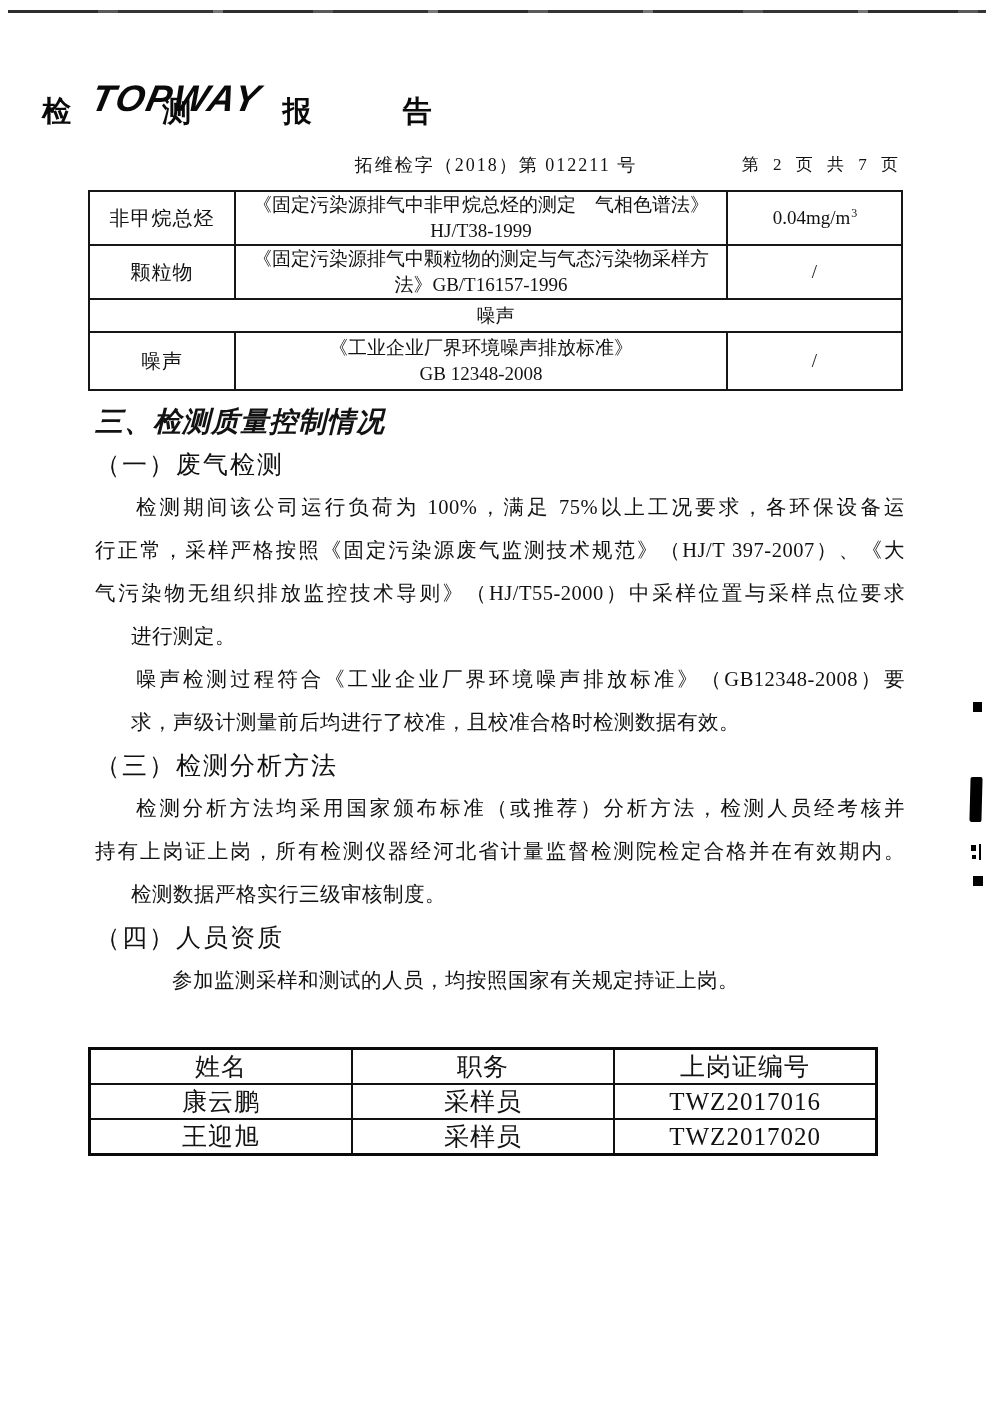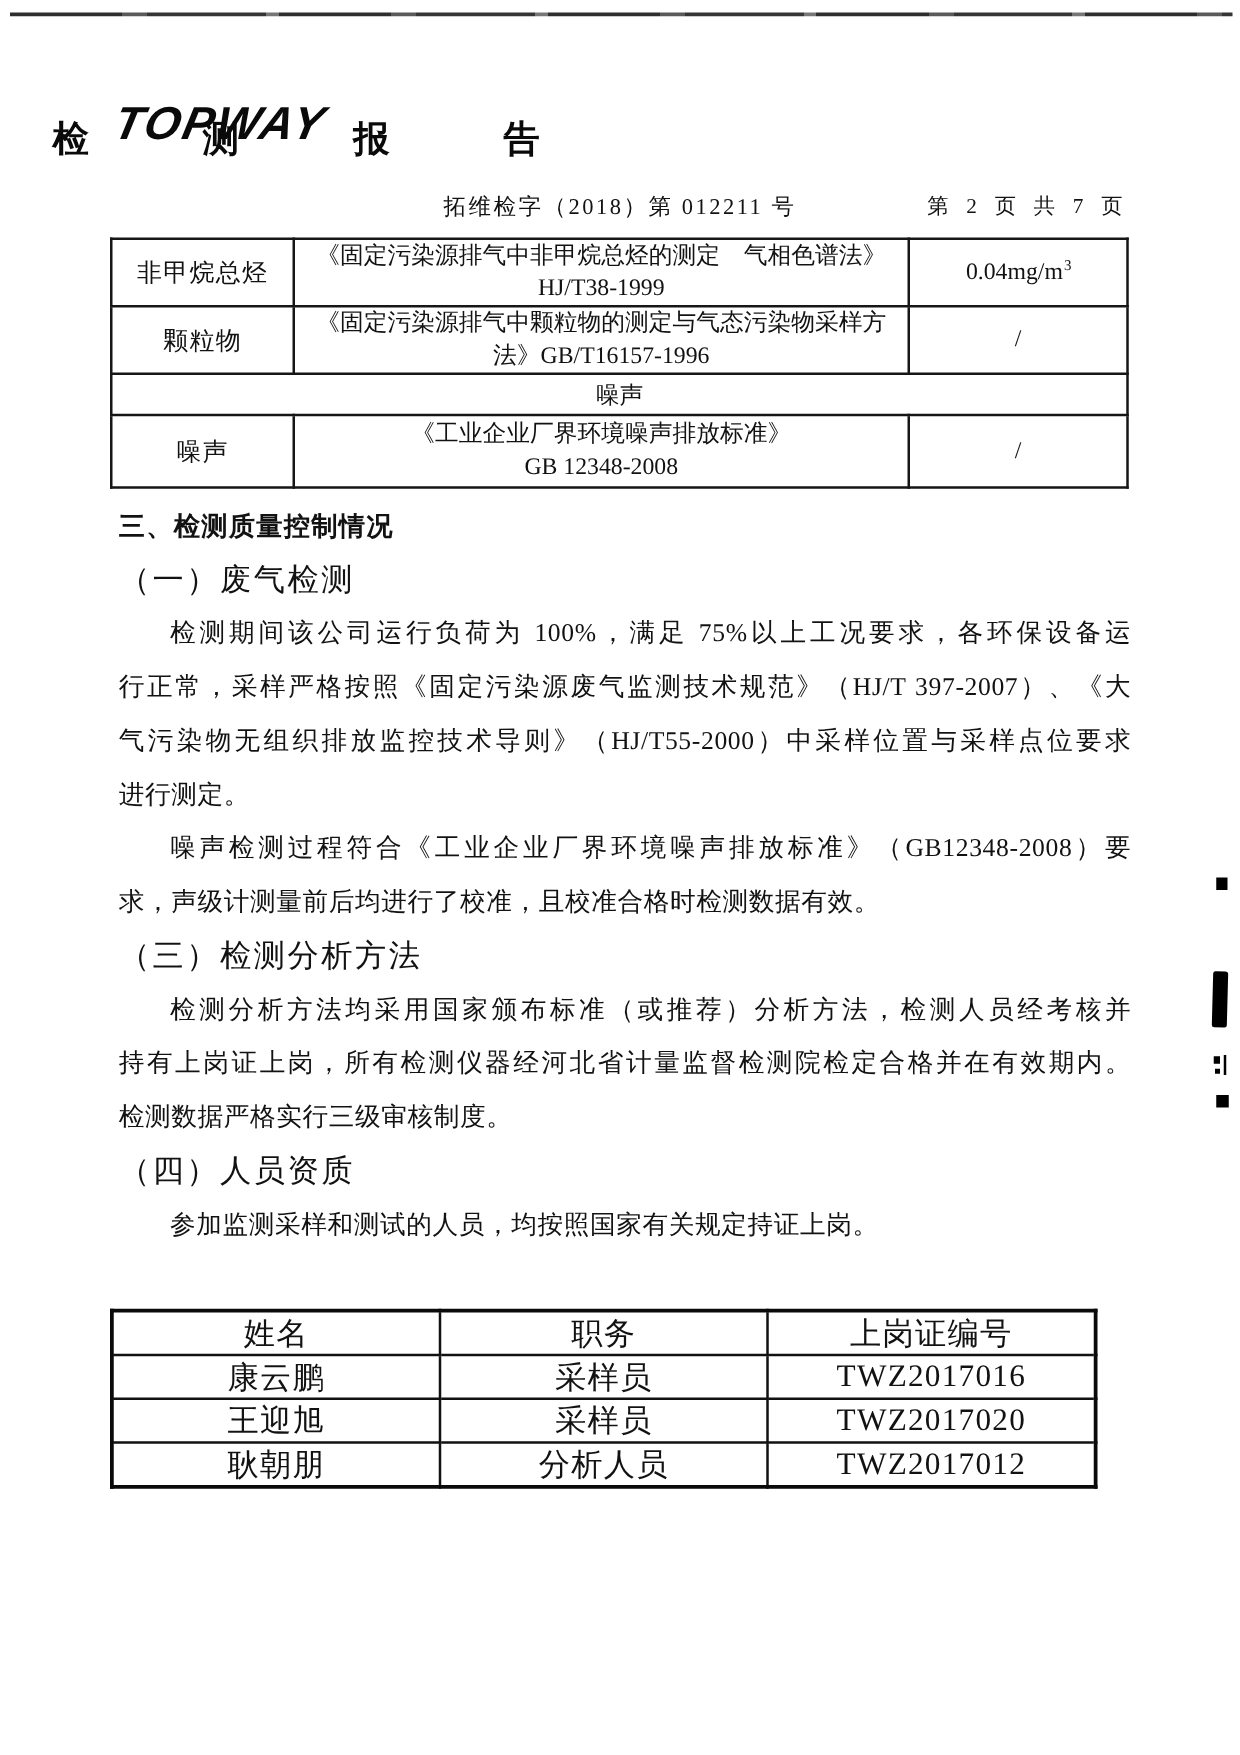--- a/index.html
+++ b/index.html
@@ -48,28 +48,28 @@
   .method-table .c-item{font-size:20px;letter-spacing:1px;}
   .method-table .c-method{font-size:19px;line-height:26px;}
   .method-table .c-result{font-size:19px;}
   .r-tall{height:54px;}
   .r-span{height:33px;font-size:19px;}
   .r-noise{height:58px;}
   .sup{font-size:12px;position:relative;top:-7px;left:1px;}
 
   
   .qc{position:absolute;left:95px;top:400px;width:810px;}
-  .qc-heading{font-size:21px;font-weight:700;line-height:43px;letter-spacing:1px;}
+  .qc-heading{font-size:28px;font-weight:700;line-height:43px;letter-spacing:1px;font-style:italic;}
   .sub-title{font-size:25px;line-height:43px;letter-spacing:2px;}
   .para .line{
     font-size:20.5px;line-height:43px;letter-spacing:0.5px;
     text-align:justify;text-align-last:justify;
   }
   .para .line:first-child{text-indent:41px;}
-  .para .line:last-child{text-align-last:left;}
+  .para .line:last-child{text-align-last:left;margin-left:36px;}
 
   
   .personnel-table{
     position:absolute;left:88px;top:1047px;width:790px;
     border-collapse:collapse;table-layout:fixed;font-size:25px;
   }
   .personnel-table th,.personnel-table td{
     border:2px solid #111;height:32px;text-align:center;vertical-align:middle;
     font-weight:normal;padding:0;letter-spacing:1px;
   }
@@ -165,25 +165,20 @@
         <tr>
         <td>康云鹏</td>
         <td>采样员</td>
         <td>TWZ2017016</td>
       </tr>
         <tr>
         <td>王迎旭</td>
         <td>采样员</td>
         <td>TWZ2017020</td>
       </tr>
-        <tr>
-        <td>耿朝朋</td>
-        <td>分析人员</td>
-        <td>TWZ2017012</td>
-      </tr>
       </tbody>
   </table>
 
   <div class="artifact" style="left:973px;top:702px;width:9px;height:10px;"></div>
   <div class="artifact" style="left:970px;top:777px;width:12px;height:45px;border-radius:2px;transform:rotate(1.5deg);"></div>
   <div class="artifact" style="left:971px;top:845px;width:5px;height:6px;"></div>
   <div class="artifact" style="left:972px;top:855px;width:4px;height:4px;"></div>
   <div class="artifact" style="left:979px;top:844px;width:2px;height:16px;"></div>
   <div class="artifact" style="left:973px;top:876px;width:10px;height:10px;"></div>
 

